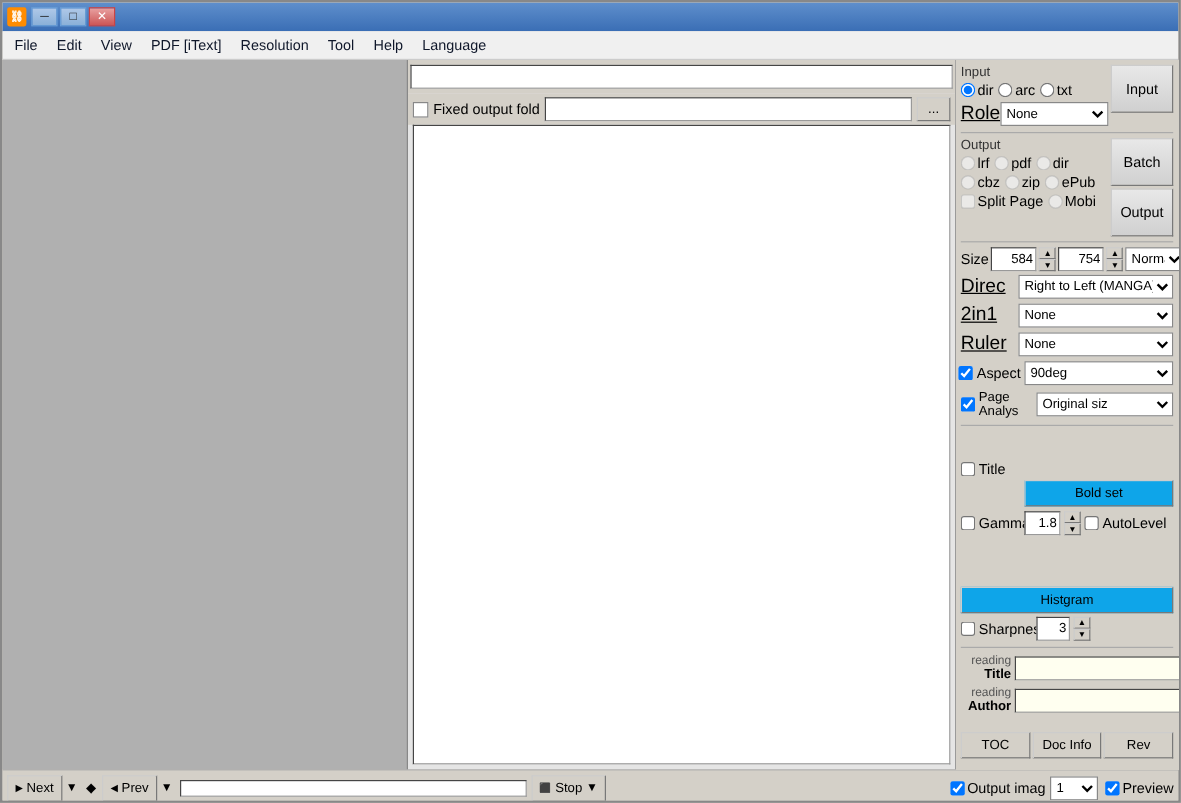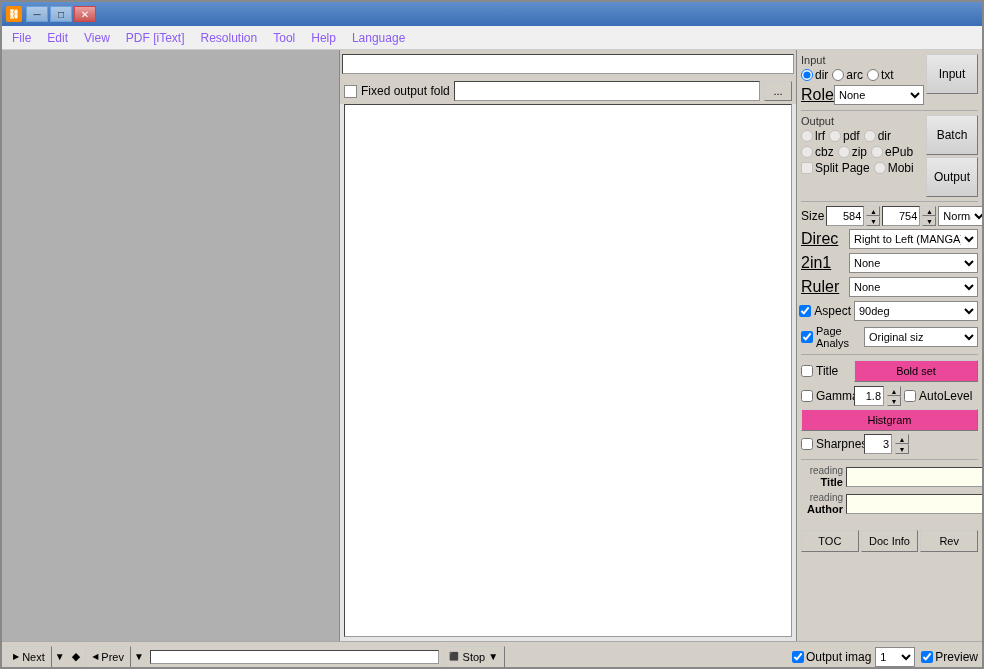--- a/index.html
+++ b/index.html
@@ -61,21 +61,21 @@
       height: 24px;
       display: flex;
       align-items: center;
       border-bottom: 1px solid #ccc;
       padding: 0 2px;
     }
     .menu-item {
       padding: 2px 8px;
       cursor: pointer;
       font-size: 12px;
-      color: #8b5cf6;
+      color: #0f172a;
       height: 36px;
       display: flex;
       align-items: center;
     }
     
     .main-container {
       display: flex;
       height: calc(669px - 48px - 30px);
     }
     
@@ -255,27 +255,28 @@
       width: 100%;
     }
     .row-with-check {
       display: flex;
       align-items: center;
       gap: 3px;
     }
     .small-btn {
       height: 22px;
       border: 1px outset #ccc;
-      background: #ec4899;
+      background: #0ea5e9;
       cursor: pointer;
       font-size: 11px;
       padding: 0 6px;
       display: flex;
       align-items: center;
       justify-content: center;
+      margin-top: 40px;
     }
     .divider {
       height: 1px;
       background: #aaa;
       margin: 2px 0;
     }
     .reading-row {
       display: flex;
       align-items: center;
       gap: 3px;

